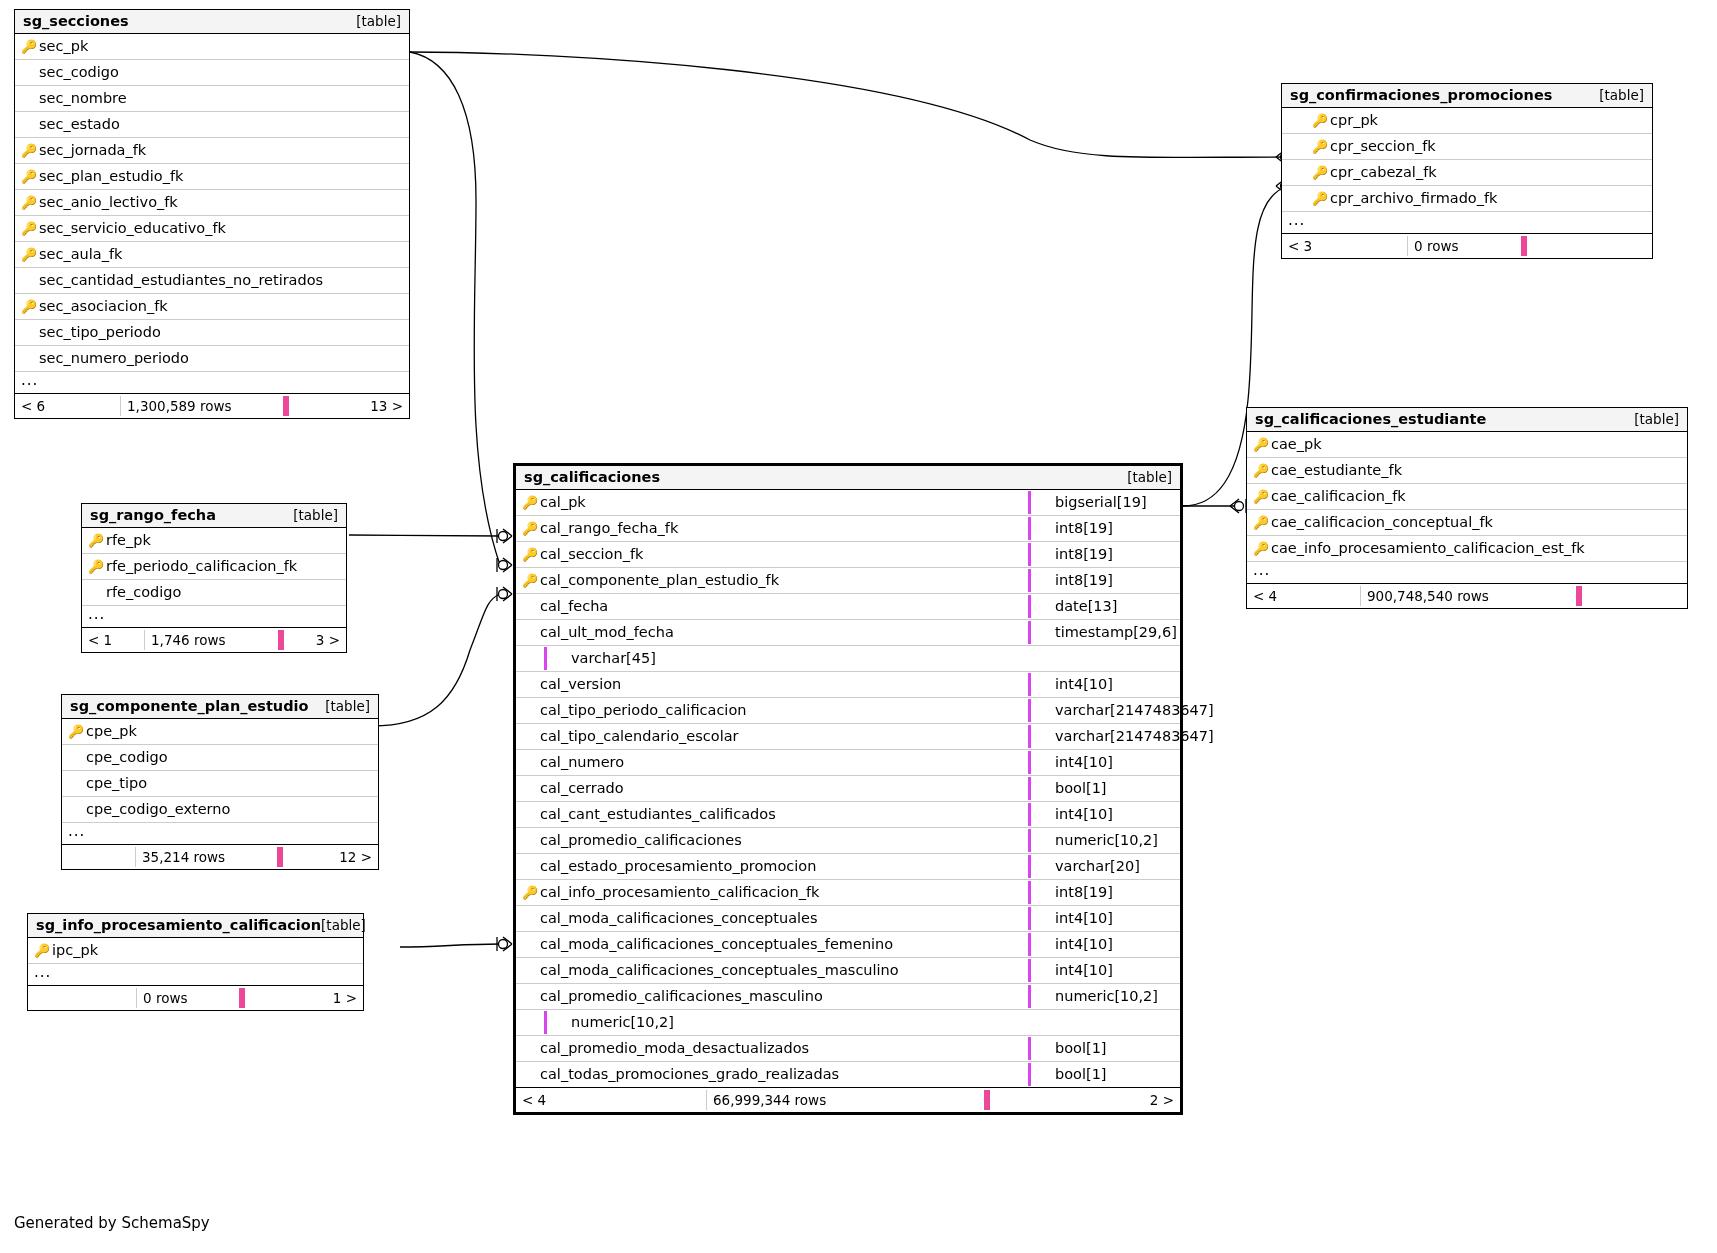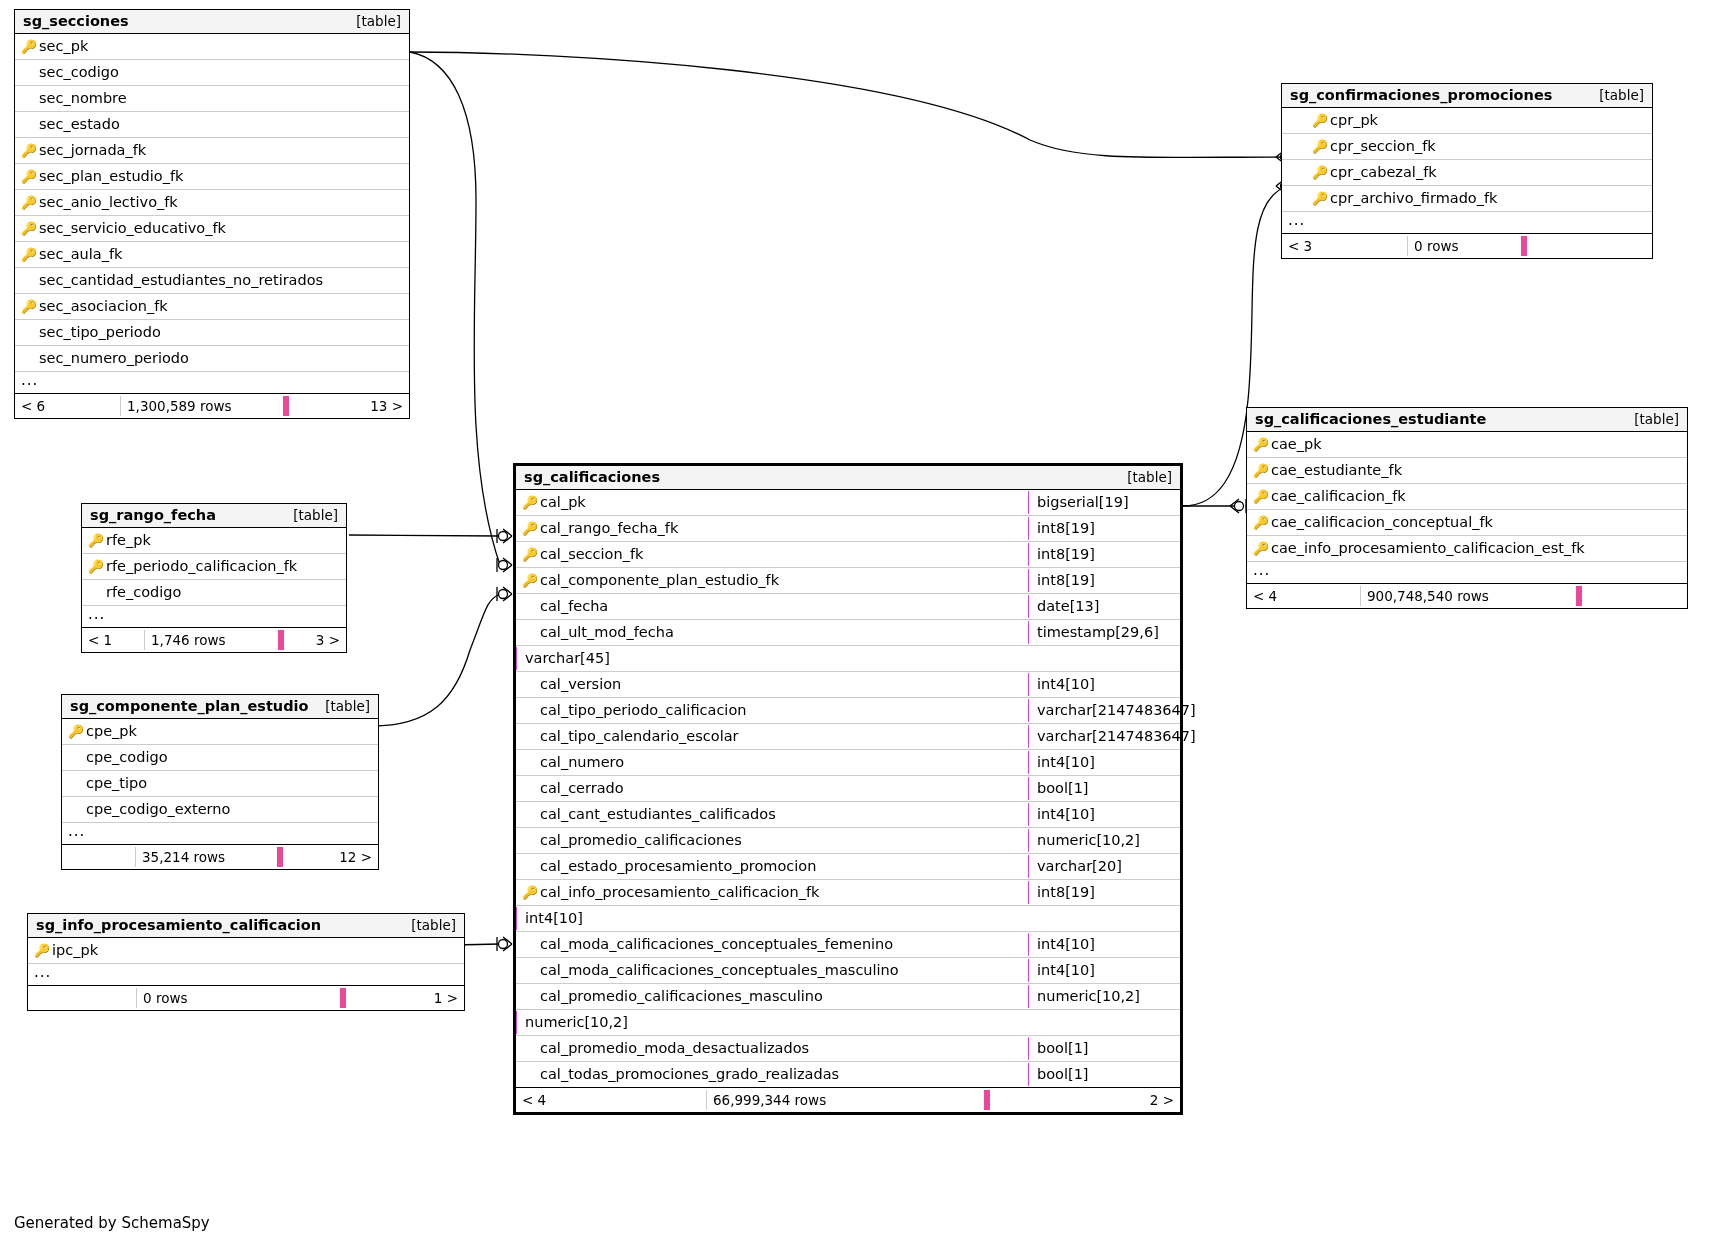--- a/index.html
+++ b/index.html
@@ -64,24 +64,25 @@
   .col-name {
     flex: 1 1 auto;
     padding: 3px 6px 4px 6px;
     white-space: nowrap;
     overflow: hidden;
     display: flex;
     align-items: center;
   }
   .col-type {
     flex: 0 0 auto;
-    border-left: 1px solid #d946ef;
-    padding: 3px 6px 4px 8px;
+    border-left: 3px solid #d946ef;
+    padding: 3px 6px 4px 24px;
     white-space: nowrap;
     box-sizing: border-box;
+    margin-left: 28px;
   }
   .w-type-cal { width: 152px; }
   .key-icon {
     display: inline-block;
     width: 13px;
     min-width: 13px;
     margin-right: 5px;
     text-align: center;
     font-size: 13px;
     line-height: 1;
@@ -139,21 +140,21 @@
   #tbl-secciones .footer .f-right { width: 120px; }
 
   #tbl-rango { left: 81px; top: 503px; width: 266px; }
   #tbl-rango .footer .f-left { width: 62px; }
   #tbl-rango .footer .f-right { width: 62px; }
 
   #tbl-componente { left: 61px; top: 694px; width: 318px; }
   #tbl-componente .footer .f-left { width: 73px; }
   #tbl-componente .footer .f-right { width: 95px; }
 
-  #tbl-ipc { left: 27px; top: 913px; width: 438px; }
+  #tbl-ipc { left: 27px; top: 913px; width: 337px; }
   #tbl-ipc .footer .f-left { width: 108px; }
   #tbl-ipc .footer .f-right { width: 118px; }
 
   #tbl-calificaciones { left: 513px; top: 463px; width: 670px; }
   #tbl-calificaciones .footer .f-left { width: 190px; }
   #tbl-calificaciones .footer .f-right { width: 190px; }
 
   #tbl-confirmaciones { left: 1281px; top: 83px; width: 372px; }
   #tbl-confirmaciones .footer .f-left { width: 125px; }
   #tbl-confirmaciones .footer .f-right { width: 125px; }
@@ -497,20 +498,24 @@
         <span class="col-type w-type-cal">varchar[20]</span>
       </div>
     <div class="row">
         <span class="col-name">
           <span class="key-icon key-fk">🔑</span>
           <span>cal_info_procesamiento_calificacion_fk</span>
         </span>
         <span class="col-type w-type-cal">int8[19]</span>
       </div>
     <div class="row">
+        <span class="col-name">
+          <span class="key-icon key-none">🔑</span>
+          <span>cal_moda_calificaciones_conceptuales</span>
+        </span>
         <span class="col-type w-type-cal">int4[10]</span>
       </div>
     <div class="row">
         <span class="col-name">
           <span class="key-icon key-none">🔑</span>
           <span>cal_moda_calificaciones_conceptuales_femenino</span>
         </span>
         <span class="col-type w-type-cal">int4[10]</span>
       </div>
     <div class="row">

